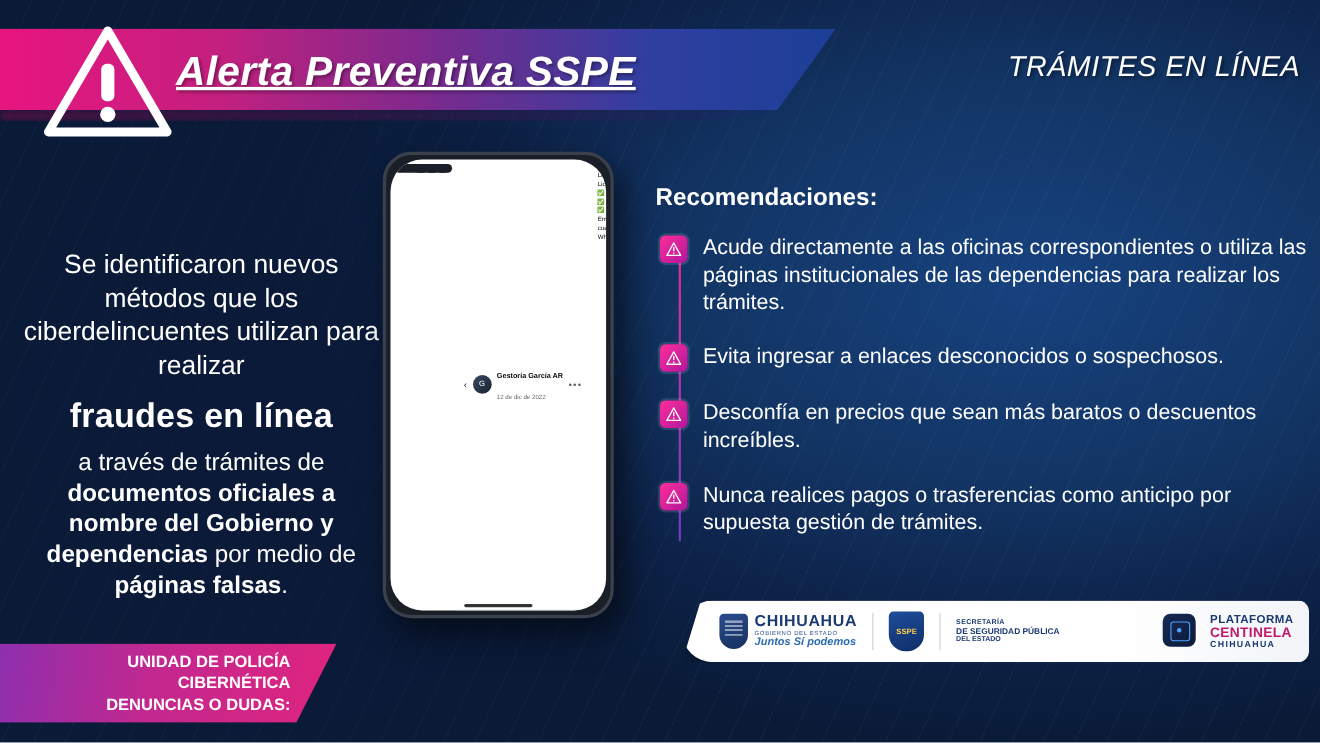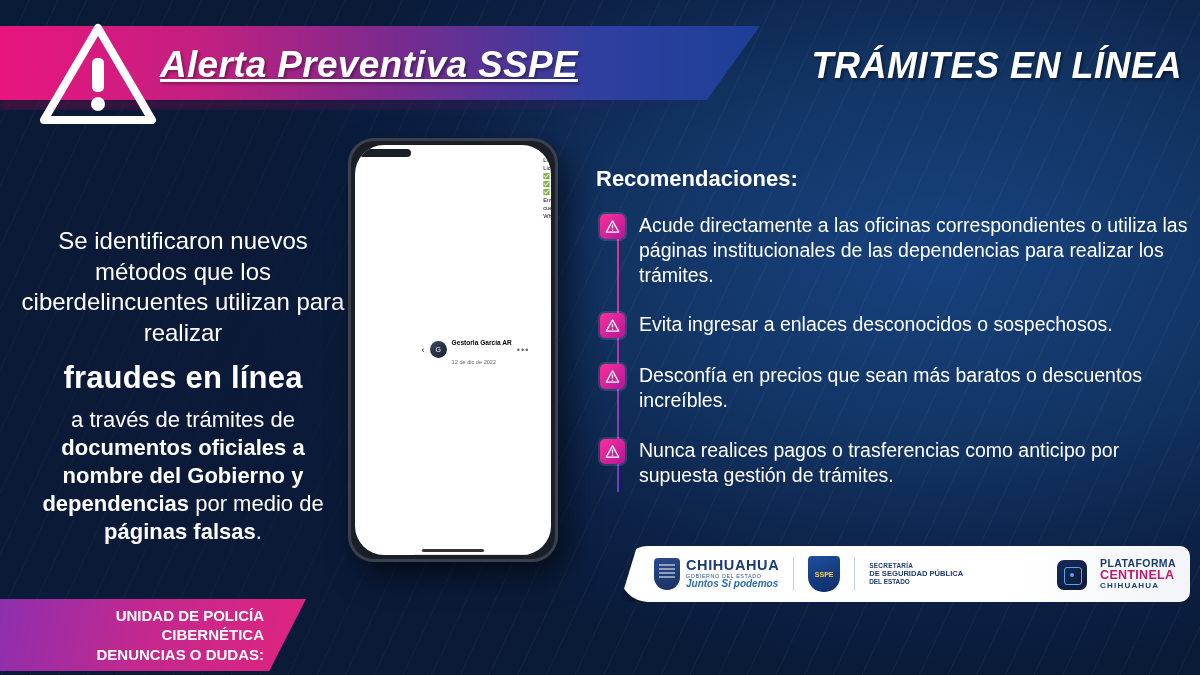--- a/index.html
+++ b/index.html
@@ -54,21 +54,21 @@
   .hdr-title {
     position: absolute; left: 160px; top: 44px;
     font-size: 37px; font-weight: bold; font-style: italic;
     letter-spacing: .3px;
     text-shadow: 2px 2px 3px rgba(0,0,0,.35);
     white-space: nowrap;
     text-decoration: underline;
   }
   .hdr-right {
     position: absolute; right: 18px; top: 45px;
-    font-size: 36px; font-weight: bold; font-style: italic;
+    font-size: 26px; font-weight: normal; font-style: italic;
     letter-spacing: .5px;
     text-shadow: 2px 2px 3px rgba(0,0,0,.4);
     white-space: nowrap;
   }
 
   
   .left-text {
     position: absolute; left: 18px; top: 226px; width: 330px;
     text-align: center; line-height: 1.28;
     z-index: 5;
@@ -260,21 +260,21 @@
     background: linear-gradient(160deg,#1e4e9c,#0f2d66);
     border-radius: 4px 4px 15px 15px;
     display:flex;align-items:center;justify-content:center;
     color:#ffd24a; font-size:7px; font-weight:bold;
   }
   .sspe-txt { line-height:1.18; }
   .sspe-1 { font-size:6.4px; font-weight:bold; color:#1b3a72; letter-spacing:.3px;}
   .sspe-2 { font-size:7.6px; font-weight:bold; color:#1b3a72; }
   .sspe-3 { font-size:6.4px; font-weight:bold; color:#1b3a72; }
   .plat {
-    margin-left:auto; display:flex; align-items:flex-end; gap:13px;
+    margin-left:auto; display:flex; align-items:flex-start; gap:13px;
   }
   .plat-ico {
     width:30px;height:30px;border-radius:7px;
     background: linear-gradient(145deg,#172a55,#0d1b38);
     position:relative;
   }
   .plat-ico::before{
     content:""; position:absolute; left:7px; top:7px; width:16px;height:16px;
     border:1.6px solid #4fa3ff; border-radius:3px;
   }
@@ -285,21 +285,21 @@
   .plat-txt{ line-height:1.06; }
   .plat-1 { font-size:10.5px; font-weight:bold; color:#1b3a72; letter-spacing:.4px;}
   .plat-2 { font-size:12.5px; font-weight:bold; color:#c2186a; letter-spacing:.3px;}
   .plat-3 { font-size:8px; font-weight:bold; color:#1b3a72; letter-spacing:1.2px;}
 
   
   .bottom-bar {
     position: absolute; left: 0; bottom: 0; width: 100%; height: 72px; z-index: 7;
   }
   .bb-left {
-    position:absolute; left:0; bottom:4px; width: 306px; height: 72px;
+    position:absolute; left:0; bottom:18px; width: 306px; height: 72px;
     background: linear-gradient(100deg,#8e2fae 0%, #c2288f 45%, #e0247e 100%);
     clip-path: polygon(0 0, 100% 0, 88% 100%, 0 100%);
     display:flex; flex-direction:column; align-items:flex-end; justify-content:center;
     padding-right: 42px;
   }
   .bb-left div { font-size: 15px; font-weight:bold; line-height:1.28; text-align:right; }
   .bb-right {
     position:absolute; left: 272px; bottom:0; right:0; height: 72px;
     background: linear-gradient(90deg,#5a5f68 0%, #4c525c 55%, #3f454f 100%);
     clip-path: polygon(4.6% 0, 100% 0, 100% 100%, 0 100%);

